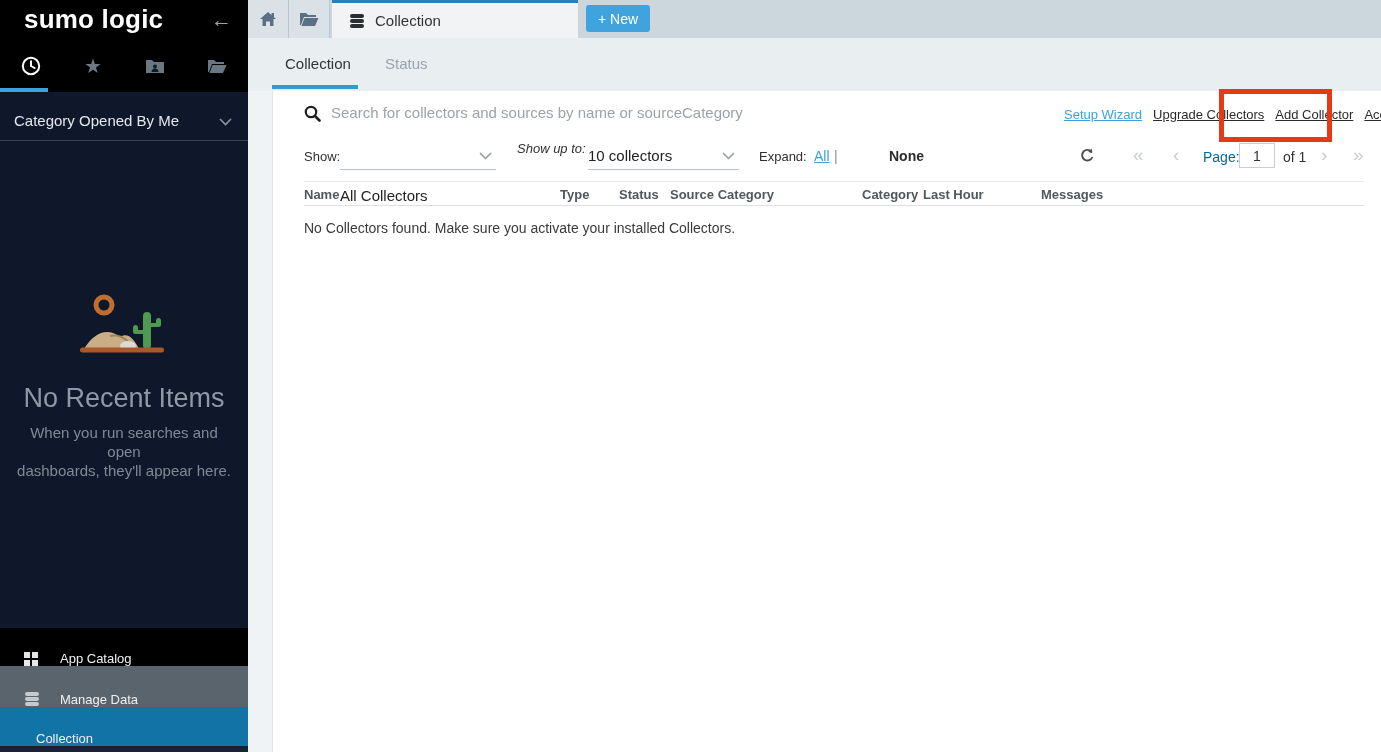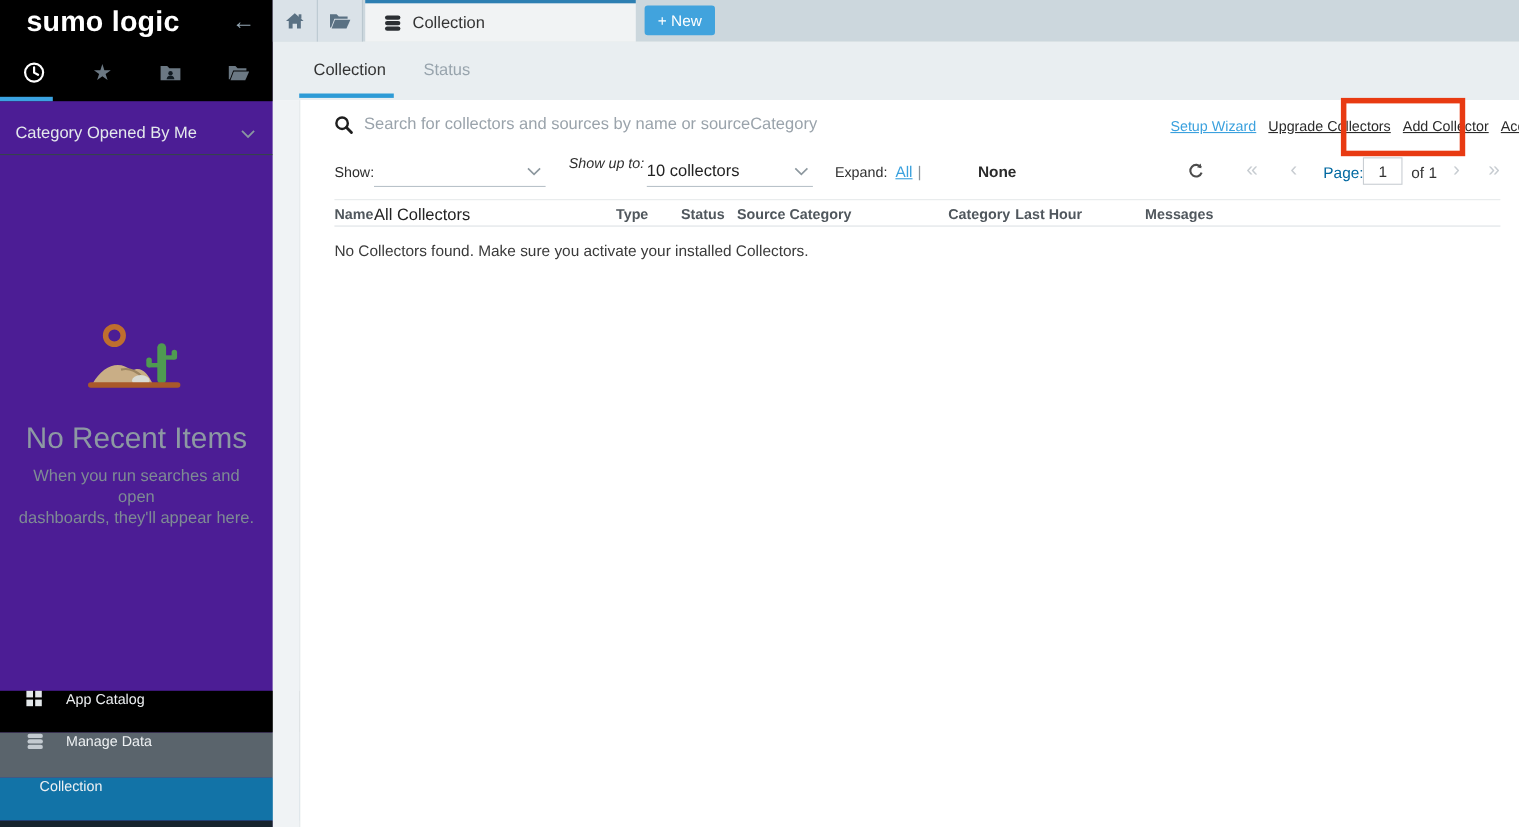--- a/index.html
+++ b/index.html
@@ -1,35 +1,35 @@
 <!DOCTYPE html>
 <html><head>
 <meta charset="utf-8">
 <style>
   * { margin:0; padding:0; box-sizing:border-box; }
   html,body { width:1381px; height:752px; overflow:hidden; }
   body { font-family:"Liberation Sans", sans-serif; background:#fff; position:relative; }
   .abs { position:absolute; }
 
   
-  #sidebar { left:0; top:0; width:248px; height:752px; background:#4c1d95; }
+  #sidebar { left:0; top:0; width:248px; height:752px; background:#0f172a; }
   #logo-area { left:0; top:0; width:248px; height:92px; background:#000; }
   #logo { left:24px; top:4px; color:#fff; font-size:26px; font-weight:700; letter-spacing:.2px; }
   #collapse-arrow { right:16px; top:8px; color:#93a5b2; font-size:21px; cursor:pointer; }
   #side-icon-row { left:0; top:48px; width:248px; height:36px; display:flex; }
   .side-icon-cell { flex:1; display:flex; align-items:center; justify-content:center; }
   #active-underline { left:0; top:88px; width:48px; height:4px; background:#3ba3e2; }
   #recent-row { left:0; top:104px; width:248px; height:34px; }
   #recent-label { left:14px; top:8px; font-size:15px; color:#e4e9ec; }
   #recent-chevron { right:16px; top:14px; }
   #recent-divider { left:0; top:140px; width:248px; height:1px; background:#36434d; }
   #empty-illustration { left:76px; top:292px; }
   #empty-title { left:0; top:383px; width:248px; text-align:center; font-size:27px; color:#8d99a3; }
   #empty-desc { left:14px; top:423px; width:220px; text-align:center; font-size:15px; line-height:19px; color:#7e8b94; }
-  .menu-row { left:0; width:296px; display:flex; align-items:flex-start; cursor:pointer; }
+  .menu-row { left:0; width:296px; display:flex; align-items:flex-end; cursor:pointer; }
   #menu-app-catalog { top:628px; height:38px; background:#000; }
   #menu-manage-data { top:666px; height:41px; background:#5a646c; }
   #menu-collection { top:707px; height:39px; background:#1273a7; }
   #menu-bottom-strip { top:746px; height:6px; background:#17232d; left:0; width:248px; }
   .menu-icon { width:16px; margin-left:24px; display:flex; }
   .menu-label { margin-left:20px; font-size:13px; color:#eef1f3; }
   #menu-collection .menu-label { margin-left:36px; }
   #grid-icon { display:grid; grid-template-columns:6px 6px; grid-template-rows:6px 6px; gap:2px; }
   #grid-icon span { background:#e3e7ea; }
 

